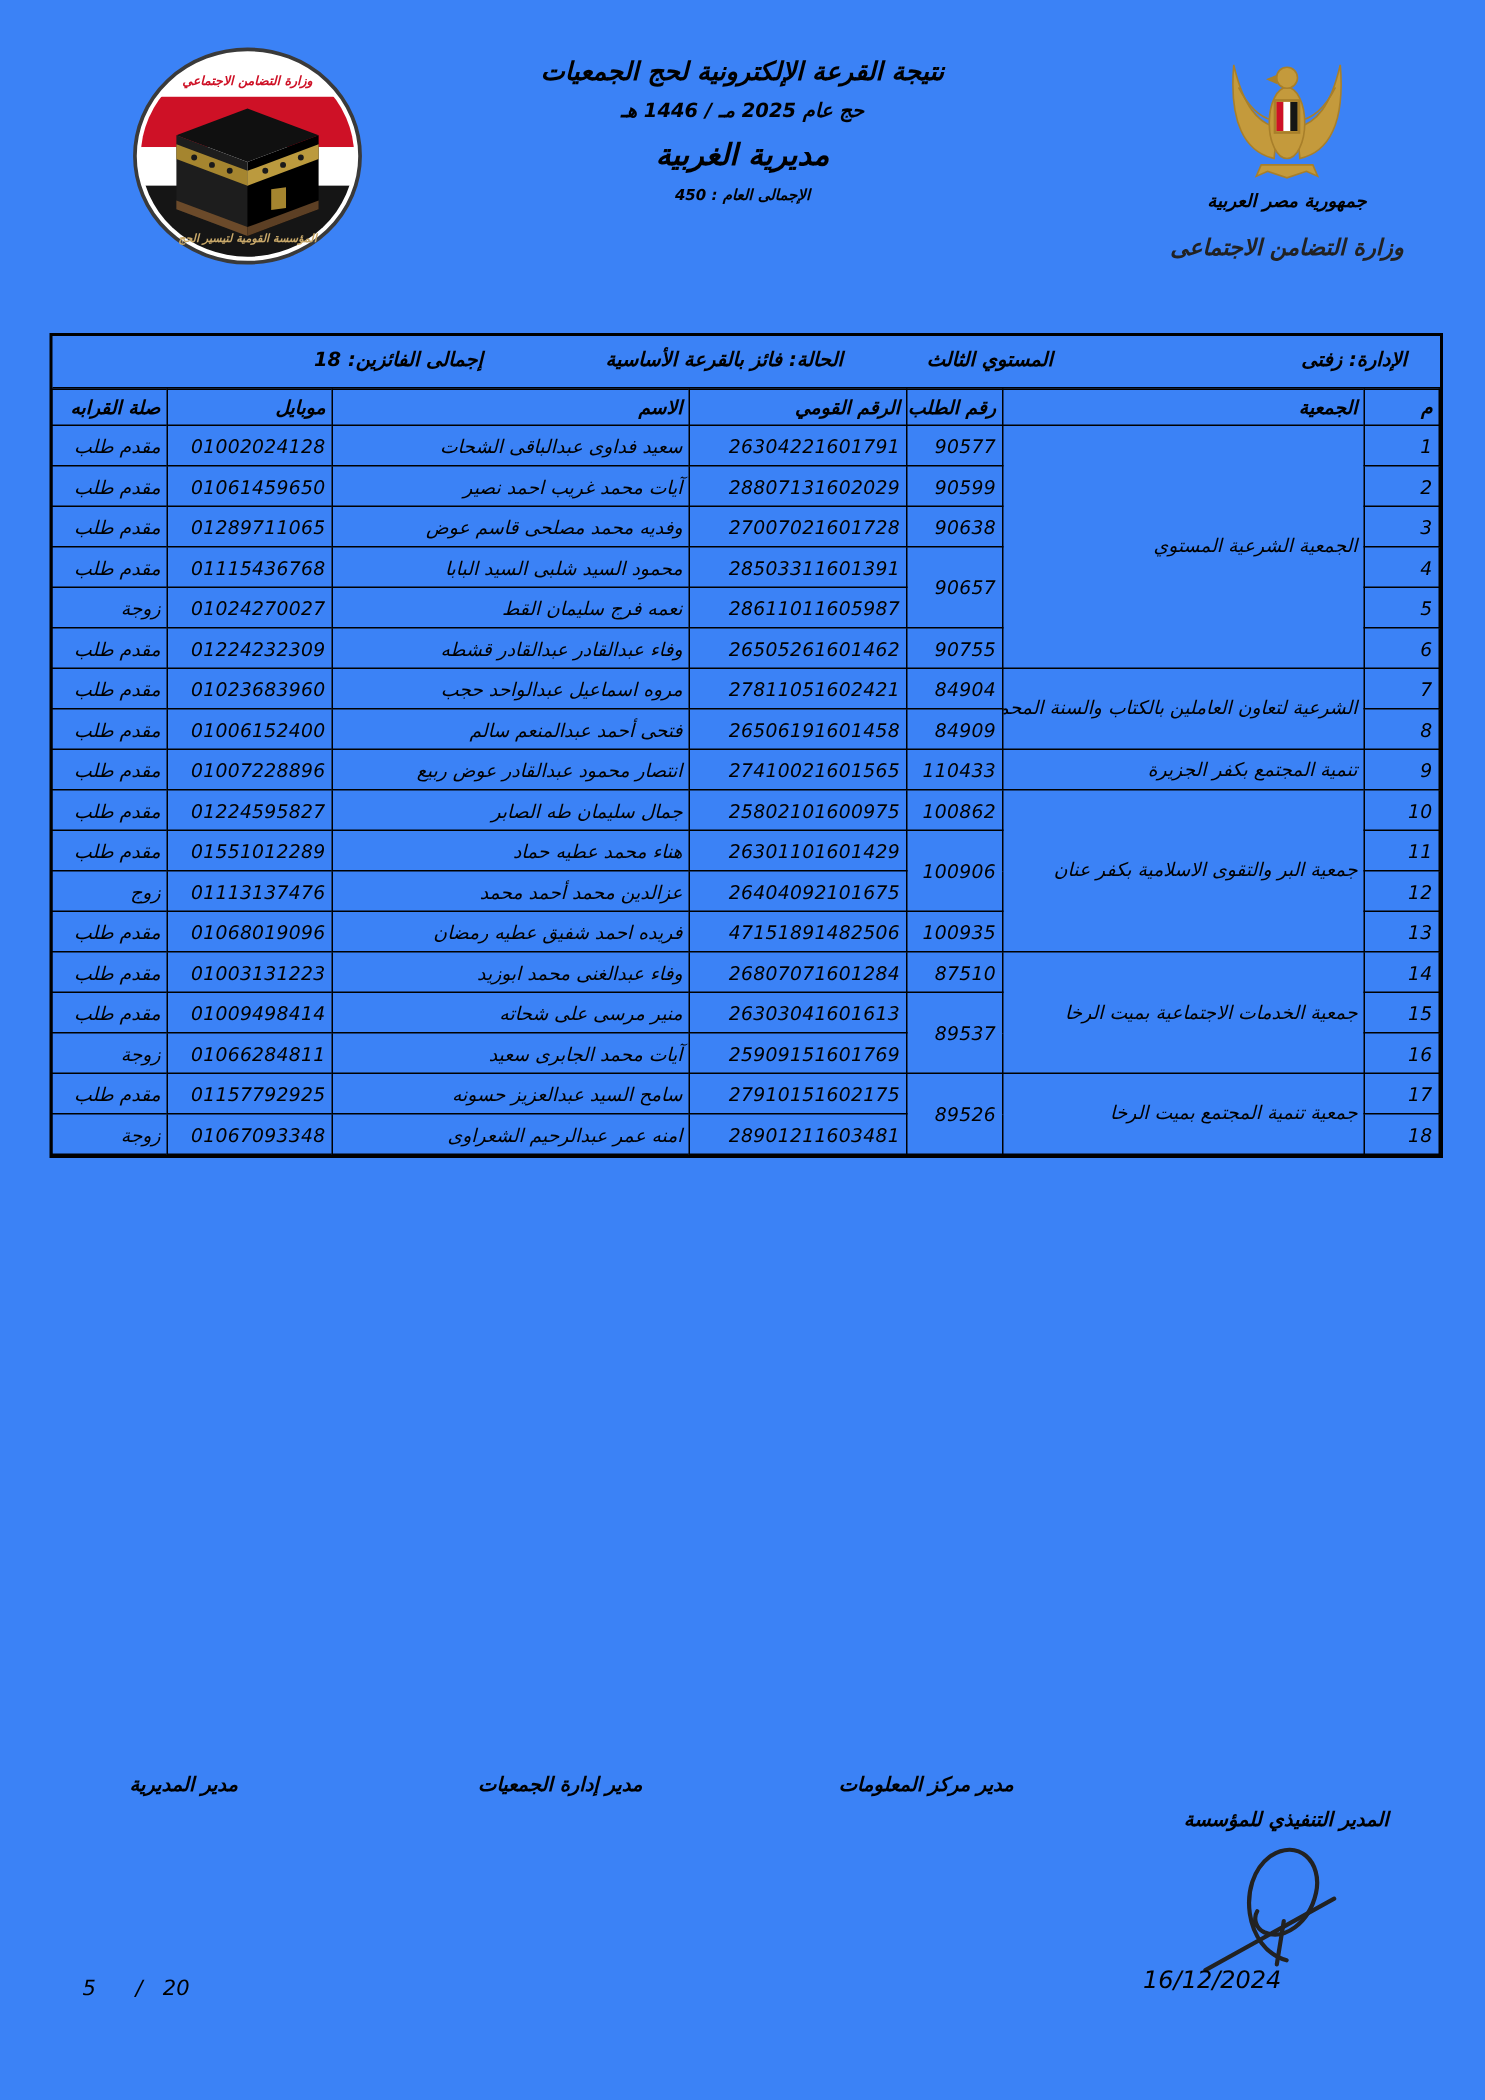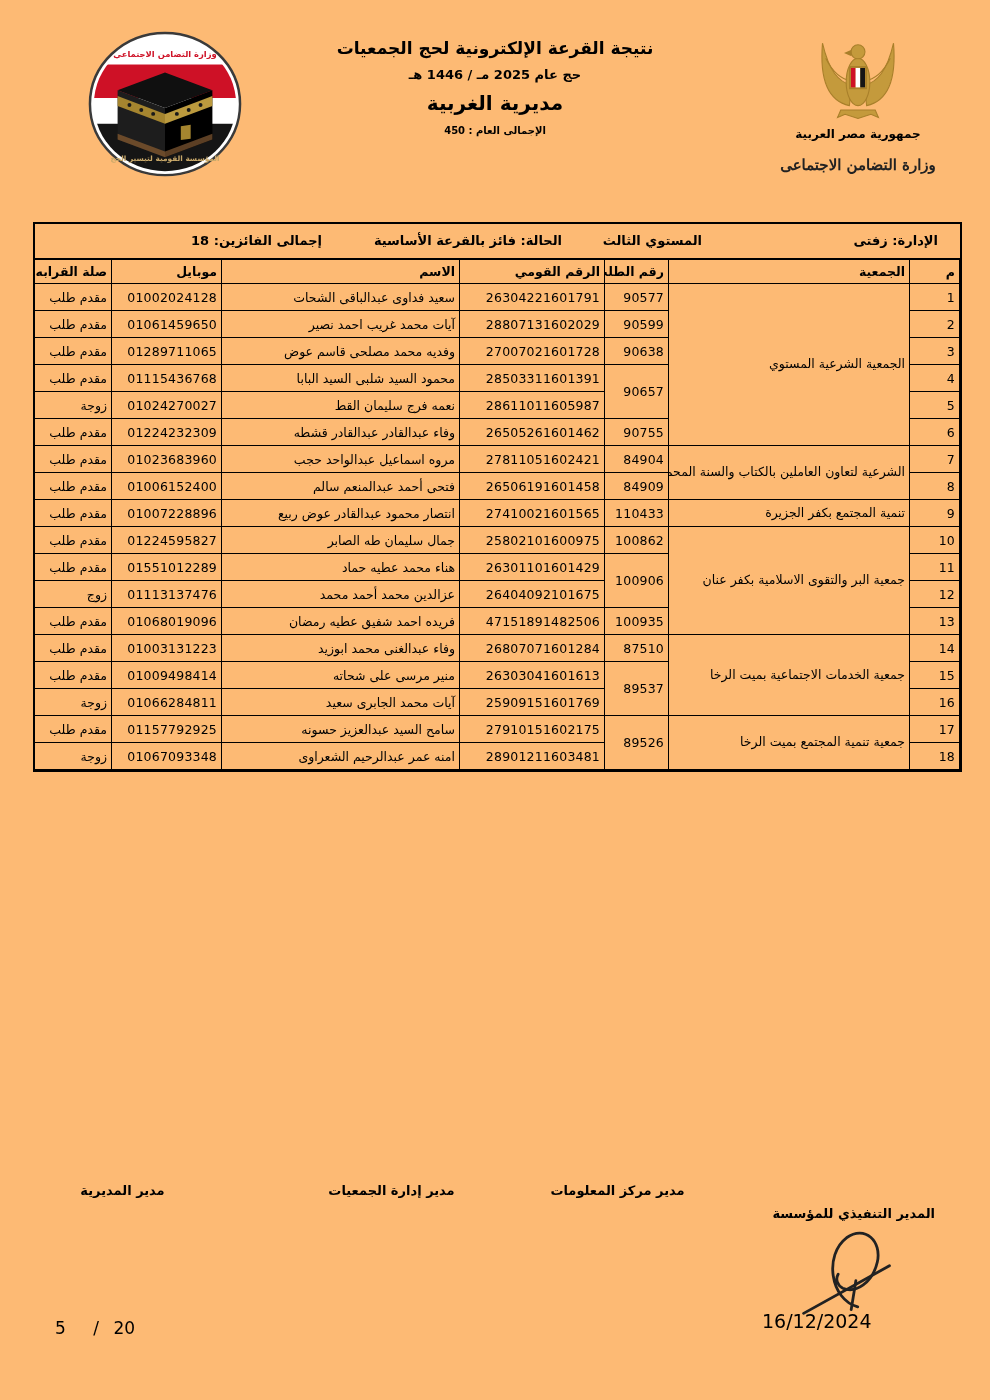--- a/index.html
+++ b/index.html
@@ -1,17 +1,17 @@
 <!DOCTYPE html>
 <html lang="ar"><head>
 <meta charset="utf-8">
 <style>
   html,body{margin:0;padding:0;background:#e8e8e8;}
-  .page{position:relative;width:990px;height:1400px;background:#fdba74;margin:0 auto;
-        font-family:"DejaVu Sans",sans-serif;color:#000;overflow:hidden;}
+  .page{position:relative;width:990px;height:1400px;background:#3b82f6;margin:0 auto;
+        font-family:"DejaVu Sans",sans-serif;color:#000;overflow:hidden;font-style:italic;}
   
   .hdr-center{position:absolute;top:36px;left:300px;width:390px;text-align:center;direction:rtl;}
   .hdr-title{font-size:17px;font-weight:bold;line-height:1.45;width:330px;margin:0 auto;}
   .hdr-year{font-size:13px;font-weight:bold;margin-top:6px;}
   .hdr-directorate{font-size:20px;font-weight:bold;margin-top:9px;}
   .hdr-total{font-size:10px;font-weight:bold;margin-top:10px;}
   .logo-left{position:absolute;top:30px;left:86px;width:158px;height:150px;}
   .logo-right{position:absolute;top:26px;left:748px;width:220px;height:175px;text-align:center;direction:rtl;}
   .logo-right .l1{font-size:12px;font-weight:bold;letter-spacing:0px;margin-top:2px;}
   .logo-right .l2{font-size:15px;font-weight:bold;color:#222;margin-top:15px;
@@ -27,22 +27,22 @@
   table.results{border-collapse:collapse;table-layout:fixed;width:100%;direction:rtl;}
   table.results th,table.results td{border:1.5px solid #000;padding:1px 4px;text-align:right;
         vertical-align:middle;overflow:hidden;}
   table.results th{height:21px;font-size:12.5px;font-weight:bold;white-space:nowrap;}
   table.results td{height:24px;font-size:12.5px;white-space:nowrap;}
   td.c-assoc{white-space:normal;line-height:1.3;font-size:12.5px;}
   td.c-nid,td.c-mobile,td.c-req,td.c-no{font-size:13px;letter-spacing:0.2px;}
   
   .sign{position:absolute;font-size:13px;font-weight:bold;text-align:center;direction:rtl;white-space:nowrap;}
   .sig-svg{position:absolute;top:1222px;left:798px;width:112px;height:95px;}
-  .f-date{position:absolute;top:1310px;left:762px;font-size:19px;}
-  .f-page{position:absolute;top:1318px;left:55px;font-size:17px;text-align:center;}
+  .f-date{position:absolute;top:1310px;left:762px;font-size:16px;}
+  .f-page{position:absolute;top:1318px;left:55px;font-size:14px;text-align:center;}
   .f-page .sep{margin:0 9px 0 22px;}
 </style>
 </head>
 <body>
 
 <div class="page">
 
   <div class="logo-left">
     <svg viewBox="0 0 160 150" width="158" height="150">
       <ellipse cx="80" cy="74" rx="76" ry="72" fill="#ffffff" stroke="#3a3a3a" stroke-width="2.5"></ellipse>
@@ -281,21 +281,21 @@
             <td class="c-nid">28901211603481</td>
             <td class="c-name">امنه عمر عبدالرحيم الشعراوى</td>
             <td class="c-mobile">01067093348</td>
             <td class="c-rel">زوجة</td>
           </tr>
         </tbody>
     </table>
   </div>
 
   <div class="sign" style="top:1183px;left:60px;width:125px;">مدير المديرية</div>
-  <div class="sign" style="top:1183px;left:314px;width:155px;">مدير إدارة الجمعيات</div>
+  <div class="sign" style="top:1183px;left:296px;width:155px;">مدير إدارة الجمعيات</div>
   <div class="sign" style="top:1183px;left:545px;width:145px;">مدير مركز المعلومات</div>
   <div class="sign" style="top:1206px;left:780px;width:155px;">المدير التنفيذي للمؤسسة</div>
 
   <svg class="sig-svg" viewBox="0 0 120 100">
     <path d="M64,90 C34,82 28,34 52,16 C72,2 90,20 85,42 C80,64 62,76 48,70 C42,67 40,60 43,55" fill="none" stroke="#222" stroke-width="3" stroke-linecap="round"></path>
     <path d="M6,97 L98,46" fill="none" stroke="#222" stroke-width="3" stroke-linecap="round"></path>
     <path d="M62,62 L57,93" fill="none" stroke="#222" stroke-width="3" stroke-linecap="round"></path>
   </svg>
 
   <div class="f-date">16/12/2024</div>

